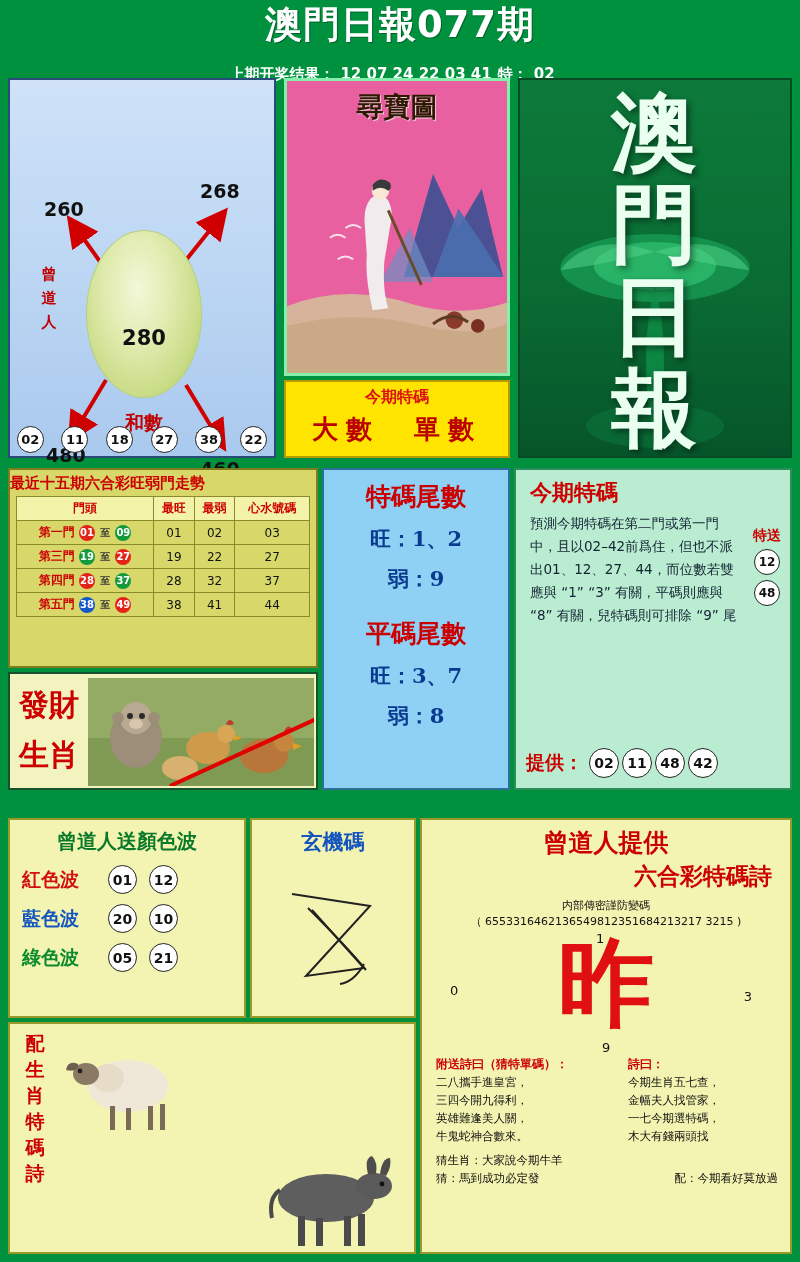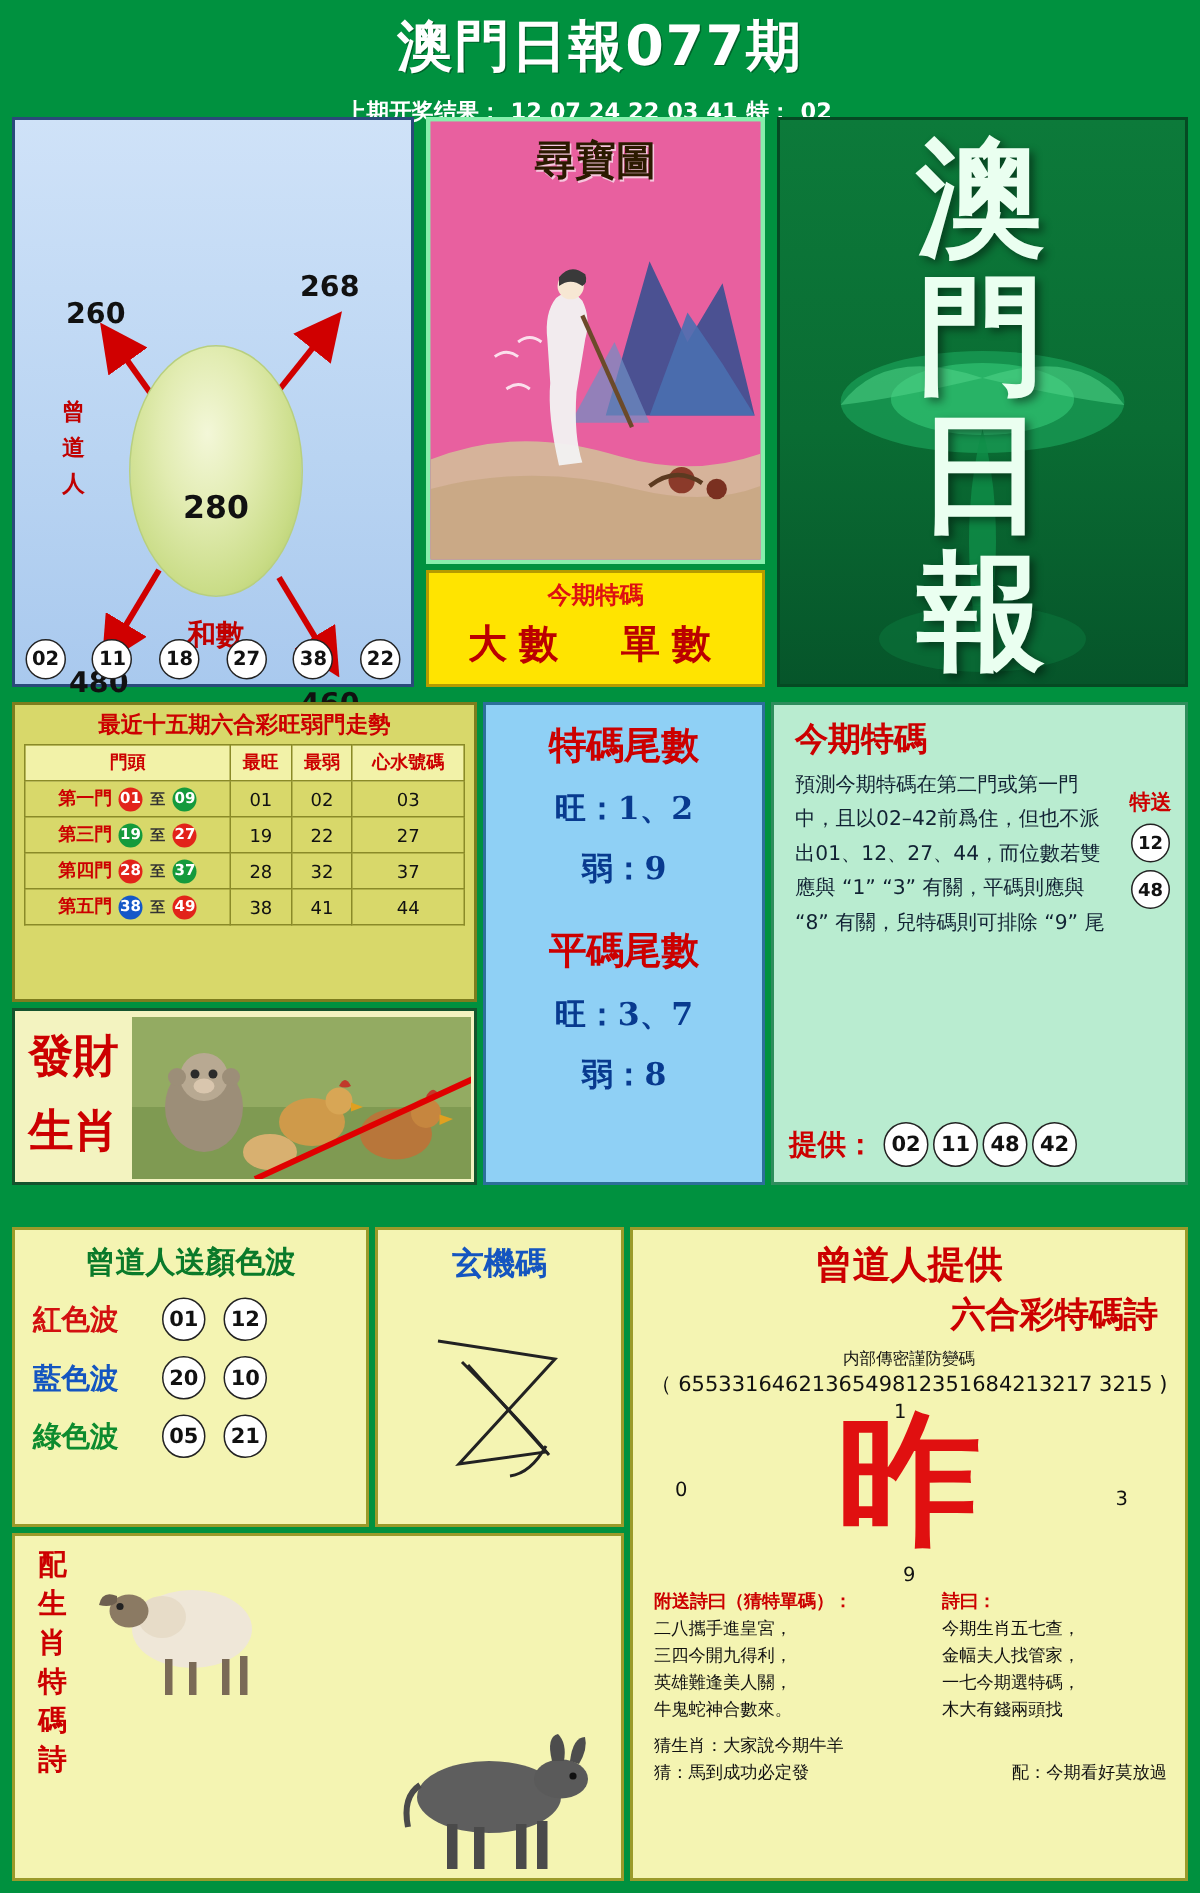--- a/index.html
+++ b/index.html
@@ -10,21 +10,21 @@
     font-family: "DejaVu Sans", "Liberation Sans", sans-serif;
     overflow: hidden;
     position: relative;
   }
   .page { width:800px; height:1262px; position:relative; }
 
   
   .header {
     height: 62px;
     background: #00913f;
-    display:flex; align-items:center; justify-content:center;
+    display:flex; justify-content:center;
   }
   .header-title {
     color:#ffffff; font-size:37px; font-weight:bold;
     letter-spacing:1px;
     font-family:"DejaVu Sans","Liberation Sans",sans-serif;
     text-shadow: 1px 1px 0 #00632b;
   }
 
   
   .panel { position:absolute; }
@@ -107,21 +107,21 @@
     z-index:3;
   }
   #masthead .lotus { position:absolute; left:0; bottom:0; width:100%; height:230px; z-index:1; }
 
   
   #trend {
     left:8px; top:468px; width:310px; height:200px;
     background:#d8d86a; border:2px solid #7d7d1e;
   }
   #trend .t-title {
-    text-align:center; color:#c00; font-size:15px; font-weight:bold; padding:4px 0 3px;
+    text-align:left; color:#c00; font-size:15px; font-weight:bold; padding:4px 0 3px;
   }
   #trend table { width:96%; margin:0 auto; border-collapse:collapse; }
   #trend th, #trend td {
     border:1px solid #8a8a28; font-size:12px; text-align:center; padding:3px 2px;
     color:#111;
   }
   #trend th { background:#f2f2a8; color:#c00; font-weight:bold; font-size:12px; }
   #trend td.first { color:#c00; font-weight:bold; white-space:nowrap; }
   #trend .minib {
     display:inline-block; width:16px; height:16px; line-height:16px; border-radius:50%;
@@ -233,21 +233,21 @@
 
   #zengdao {
     left:420px; top:818px; width:372px; height:436px;
     background:#f4f4b2; border:2px solid #9a9a2a; overflow:hidden;
   }
   #zengdao .h1 { color:#c00; font-size:25px; font-weight:bold; text-align:center; padding-top:6px;
     font-family:"DejaVu Serif","Liberation Serif",serif;}
   #zengdao .h2 { color:#c00; font-size:23px; font-weight:bold; text-align:right; padding:2px 18px 0 0;
     font-family:"DejaVu Serif","Liberation Serif",serif;}
   #zengdao .tiny { color:#111; font-size:11px; text-align:center; margin-top:6px; }
-  #zengdao .code { color:#111; font-size:14px; text-align:center; margin-top:1px; }
+  #zengdao .code { color:#111; font-size:11px; text-align:center; margin-top:1px; }
   #zengdao .bigword {
     position:relative; height:118px; margin-top:2px;
   }
   #zengdao .bigword .w {
     position:absolute; left:0; right:0; top:2px; text-align:center;
     color:#e01010; font-size:96px; font-weight:bold; line-height:100px;
     font-family:"DejaVu Serif","Liberation Serif",serif;
   }
   #zengdao .bigword .d { position:absolute; color:#111; font-size:13px; }
   #zengdao .cols { display:flex; gap:10px; padding:6px 10px 0 14px; }

